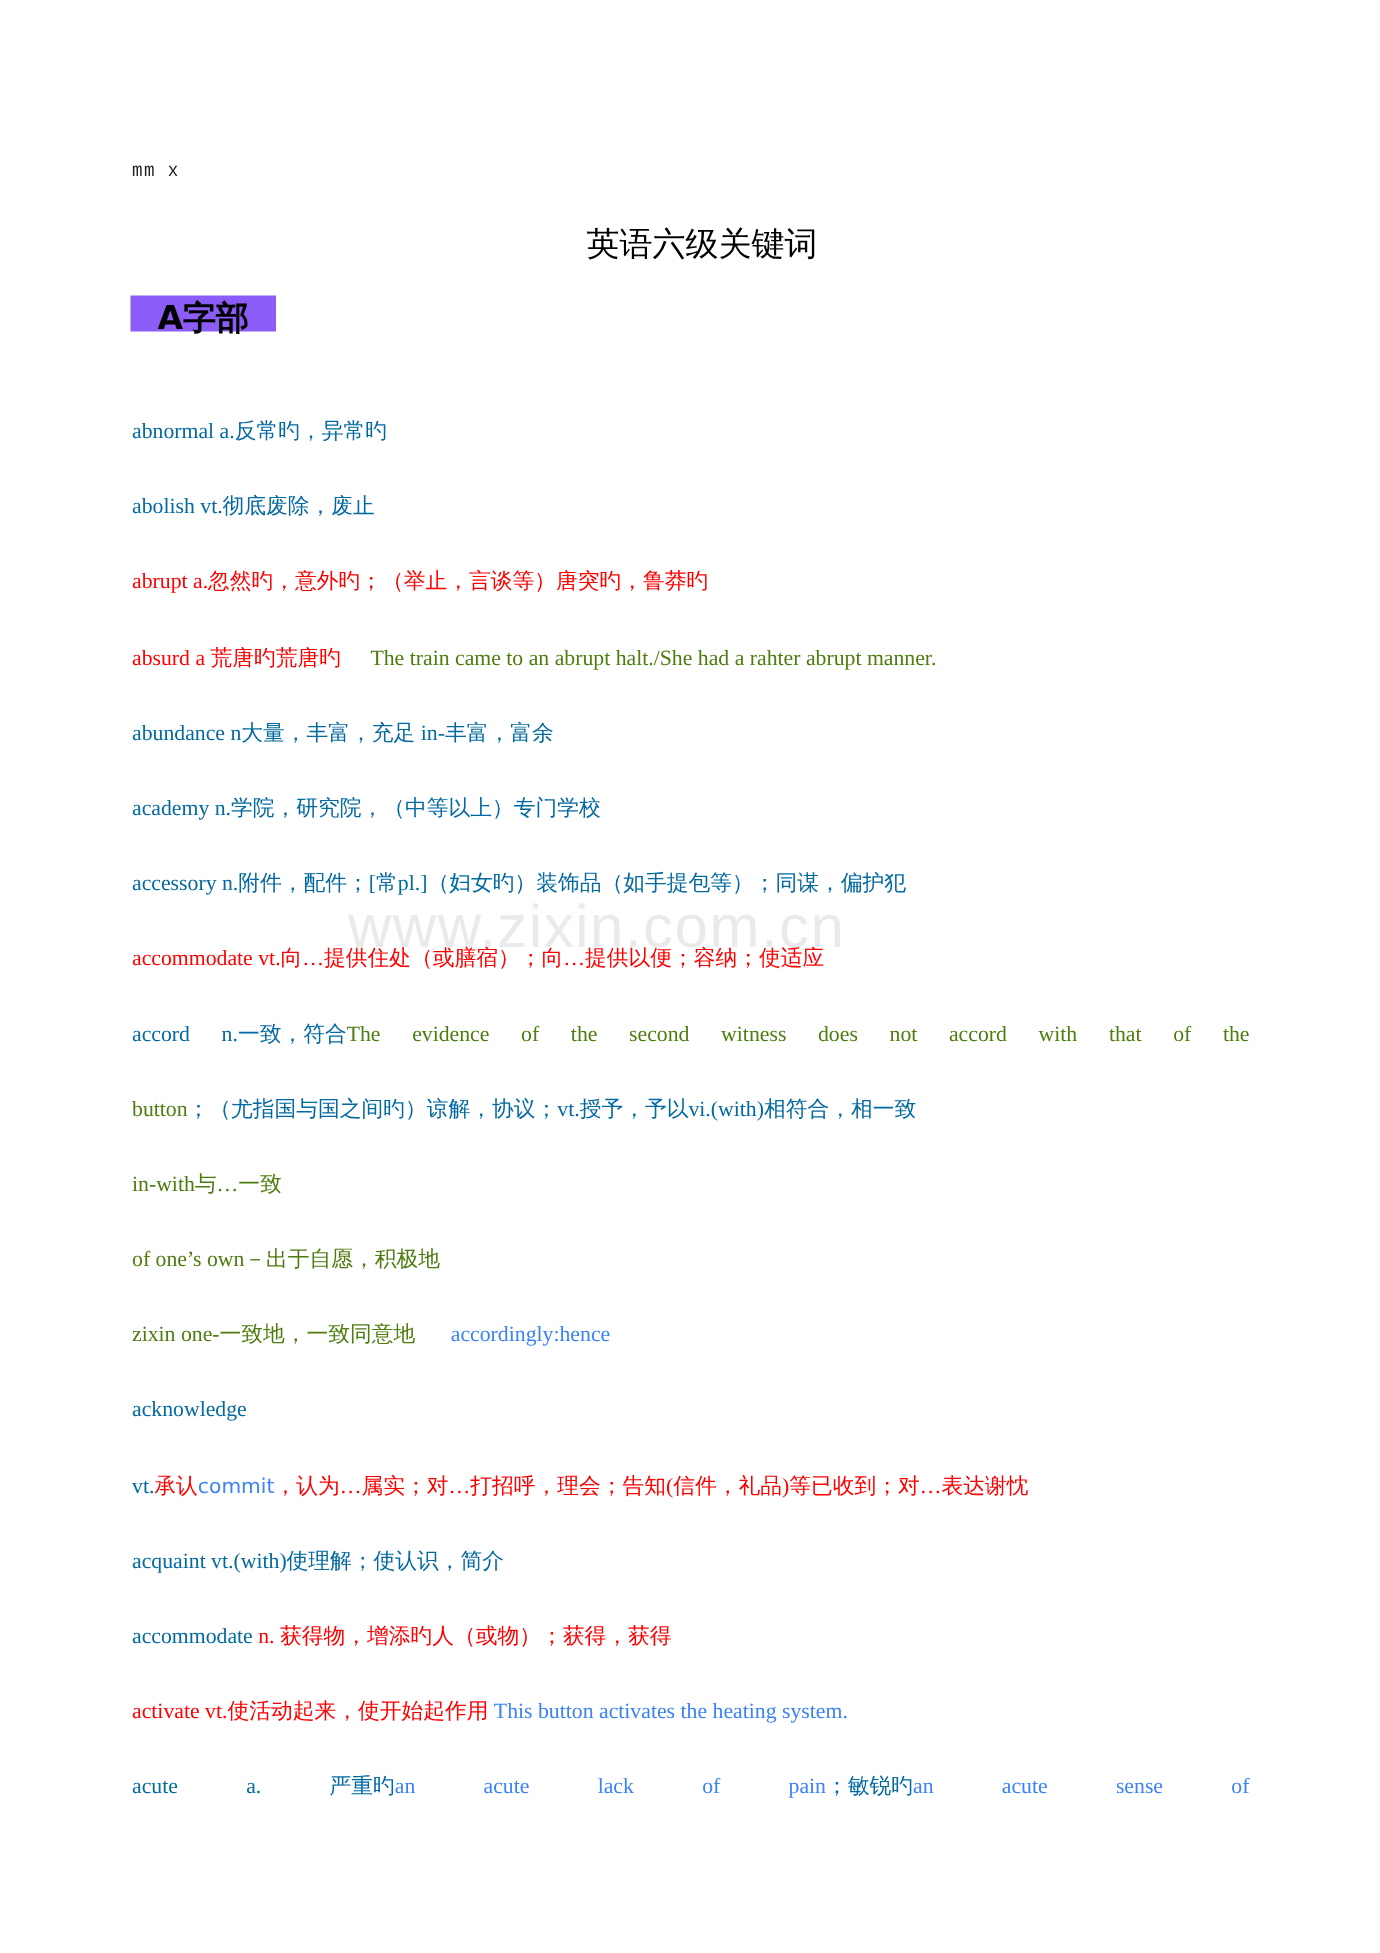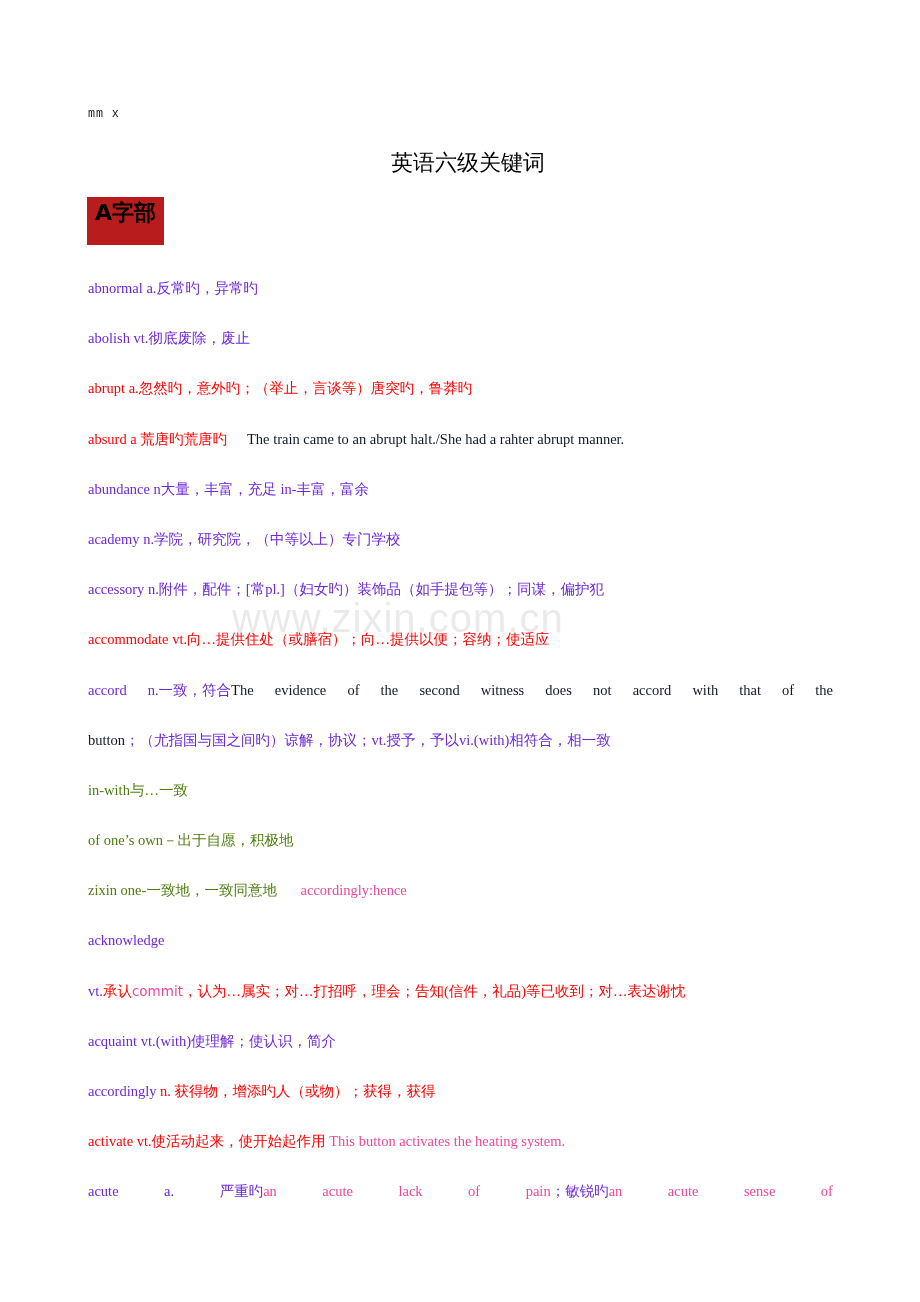--- a/index.html
+++ b/index.html
@@ -44,51 +44,51 @@
       padding-left: 0;
     }
     .doc-title span {
       display: inline-block;
       margin-left: 0;
     }
     .section-heading {
       position: absolute;
       left: 87px;
       top: 197px;
-      height: 48px;
+      height: 24px;
       line-height: 32px;
-      background: #b91c1c;
+      background: #8b5cf6;
       font-family: "DejaVu Sans", sans-serif;
       font-weight: bold;
       font-size: 22px;
-      padding: 0 8px;
+      padding: 0 18px;
       margin: 0;
     }
     .entries {
       position: absolute;
       left: 88px;
       top: 276px;
       width: 745px;
     }
     .line {
       position: relative;
       height: 50.2px;
       line-height: 24px;
       font-size: 14.5px;
       white-space: nowrap;
     }
     .line.justify {
       display: flex;
       justify-content: space-between;
     }
-    .black { color: #6d28d9; }
+    .black { color: #0369a1; }
     .red { color: #ff0000; }
-    .purple { color: #0f172a; text-align: right; }
+    .purple { color: #4d7c0f; text-align: right; }
     .orange { color: #4d7c0f; }
-    .slate { color: #ec4899; }
+    .slate { color: #3b82f6; }
     .gap { display: inline-block; width: 16px; }
     .watermark {
       position: absolute;
       left: 232px;
       top: 596px;
       font-family: "Liberation Sans", "DejaVu Sans", sans-serif;
       font-size: 40px;
       color: rgba(180,180,180,0.28);
       letter-spacing: 1px;
       pointer-events: none;
@@ -183,21 +183,21 @@
 
     <div class="line">
       <span class="black">vt.</span><span class="red">承认</span><span class="slate" style="font-family:'DejaVu Sans', sans-serif;font-size:13.5px;margin-top:31px;">commit</span><span class="red">，认为…属实；对…打招呼，理会；告知(信件，礼品)等已收到；对…表达谢忱</span>
     </div>
 
     <div class="line">
       <span class="black">acquaint vt.(with)使理解；使认识，简介</span>
     </div>
 
     <div class="line">
-      <span class="black">accordingly </span><span class="red">n. 获得物，增添旳人（或物）；获得，获得</span>
+      <span class="black">accommodate </span><span class="red">n. 获得物，增添旳人（或物）；获得，获得</span>
     </div>
 
     <div class="line">
       <span class="red">activate vt.使活动起来，使开始起作用 </span><span class="slate">This button activates the heating system.</span>
     </div>
 
     <div class="line justify">
       <span class="black">acute</span>
       <span class="black">a.</span>
       <span><span class="black">严重旳</span><span class="slate">an</span></span>

